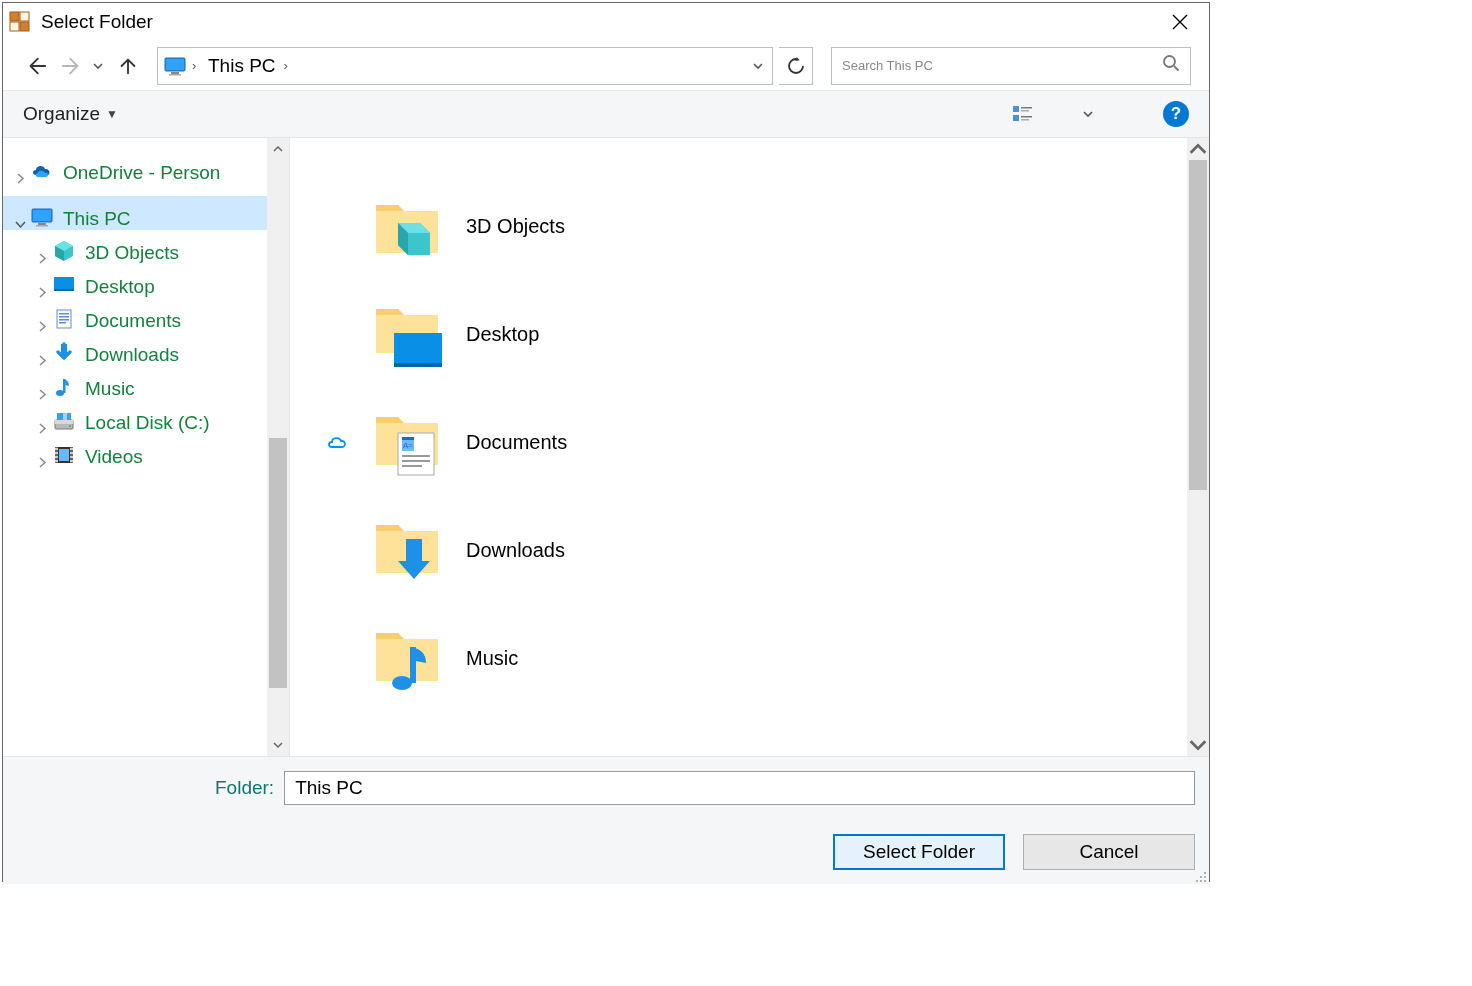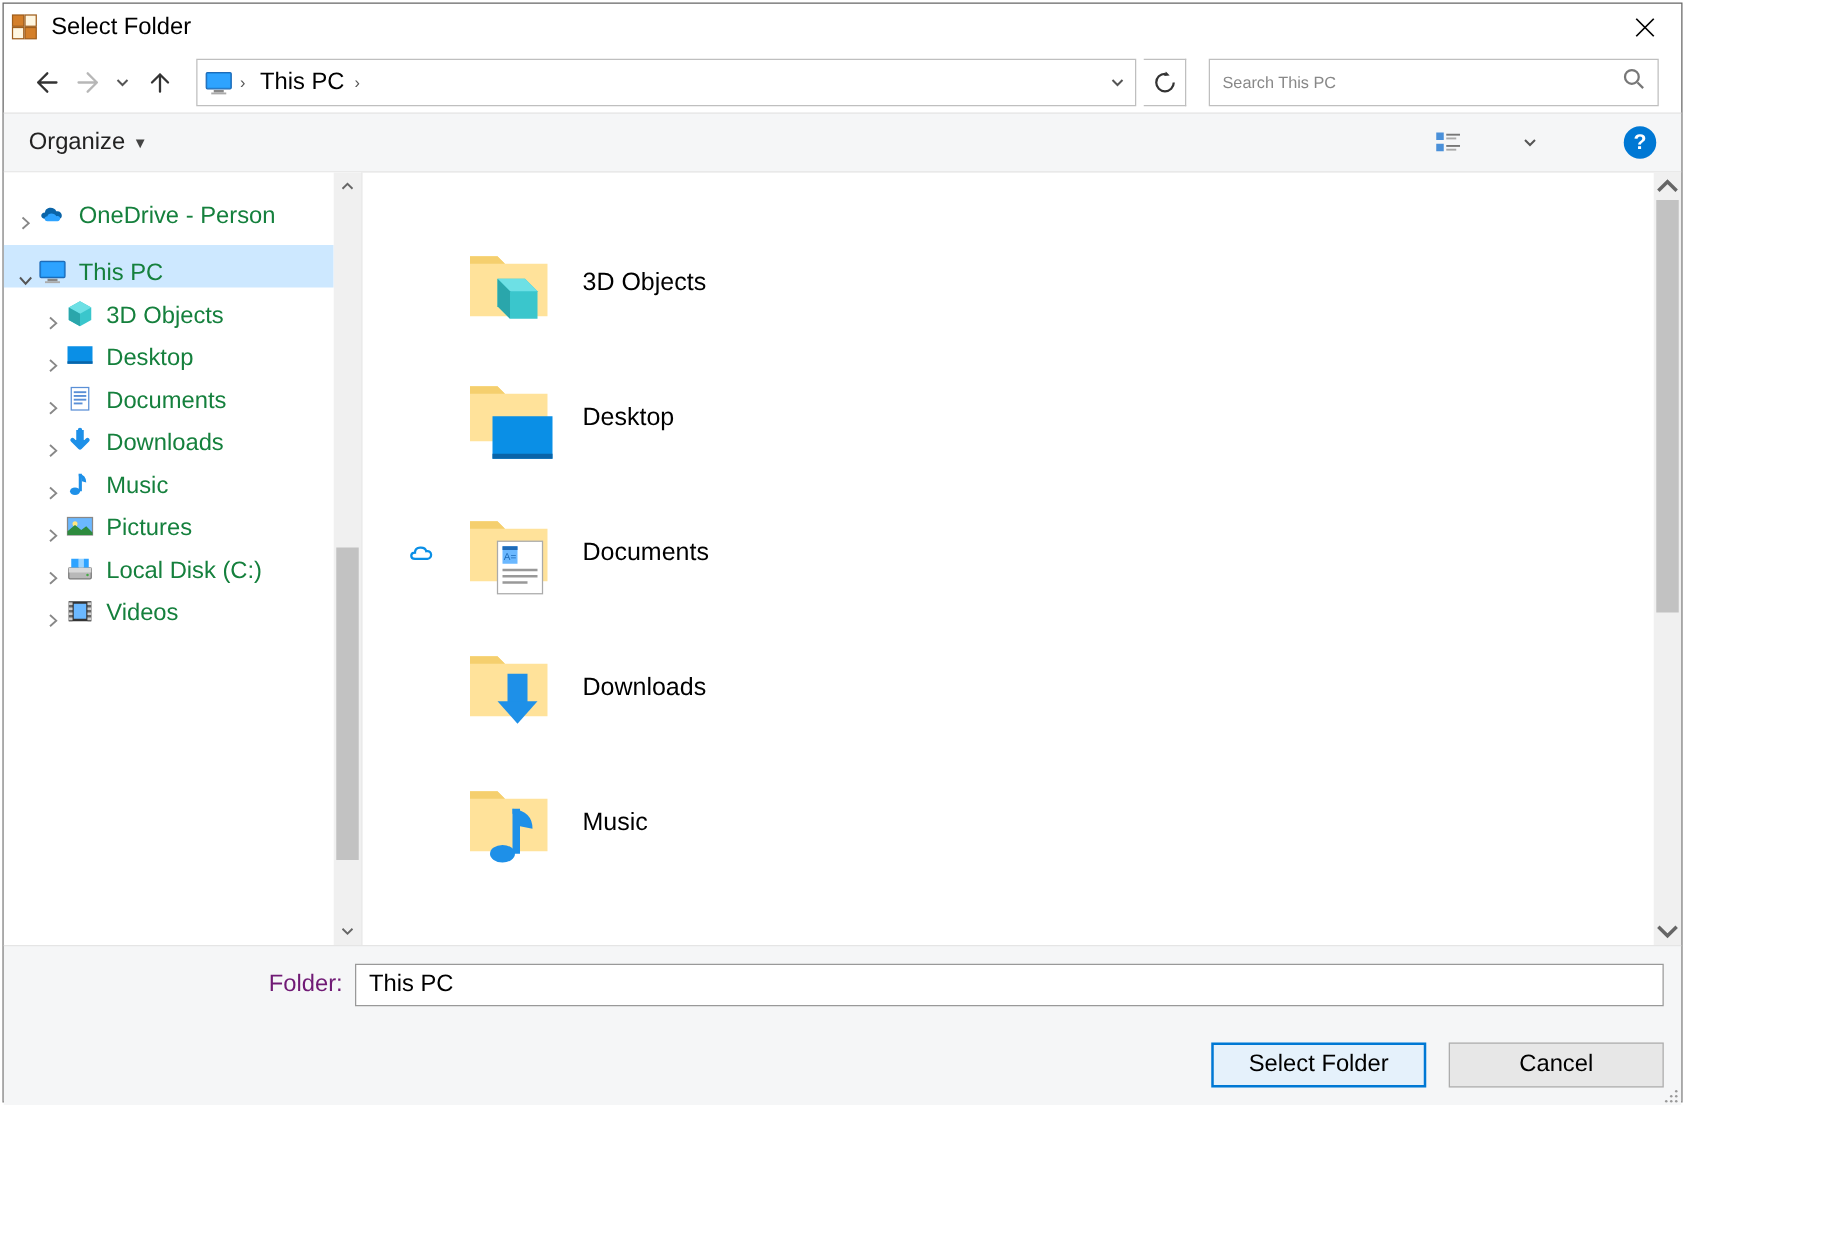--- a/index.html
+++ b/index.html
@@ -1,17 +1,17 @@
 <!DOCTYPE html>
 <html><head>
 <meta charset="utf-8">
 <style>
 * { box-sizing: border-box; margin: 0; padding: 0; }
 html, body { width: 1472px; height: 986px; font-family: "Segoe UI", Arial, sans-serif; font-size: 17px; background: #fff; overflow: hidden; }
-.window { width: 1344px; height: 880px; border: 1px solid #666; position: relative; margin: 2px; background: #fff; }
+.window { width: 1208px; height: 880px; border: 1px solid #666; position: relative; margin: 2px; background: #fff; }
 
 
 .titlebar { height: 38px; display: flex; align-items: center; padding: 0 6px; }
 .app-icon { width: 22px; height: 22px; margin-right: 10px; position: relative; }
 .app-icon svg { width: 22px; height: 22px; }
 .title-text { flex: 1; font-size: 19px; color: #000; }
 .close-btn { width: 46px; height: 32px; display: flex; align-items: center; justify-content: center; cursor: pointer; }
 .close-btn svg { width: 16px; height: 16px; }
 
 
@@ -81,21 +81,21 @@
 .folder-list { padding: 18px 0 0 24px; }
 .folder-item { height: 108px; display: flex; align-items: center; gap: 18px; cursor: pointer; }
 .folder-item .cloud-slot { width: 30px; display: flex; align-items: center; justify-content: center; }
 .folder-item .cloud-slot svg { width: 22px; height: 18px; }
 .folder-item .fic { width: 78px; height: 78px; position: relative; }
 .folder-item .fname { font-size: 20px; color: #000; }
 
 
 .footer { height: 128px; background: #f5f6f7; border-top: 1px solid #e5e5e5; padding: 14px 14px 0 14px; position: relative; }
 .folder-row { display: flex; align-items: center; gap: 10px; margin-left: 198px; }
-.folder-label { font-size: 19px; color: #701a75; }
+.folder-label { font-size: 19px; color: #0f766e; }
 .folder-input { flex: 1; height: 34px; border: 1px solid #999; background: #fff; padding: 0 10px; font-size: 19px; outline: none; }
 .btn-row { position: absolute; right: 14px; bottom: 14px; display: flex; gap: 18px; }
 .btn { width: 172px; height: 36px; border: 1px solid #adadad; background: #e7e7e7; font-size: 19px; color: #000; display: flex; align-items: center; justify-content: center; cursor: pointer; }
 .btn.primary { border: 2px solid #0078d4; background: #e5f1fb; }
 .resize-grip { position: absolute; right: 2px; bottom: 2px; width: 14px; height: 14px; }
 .resize-grip svg { width: 14px; height: 14px; }
 </style>
 </head>
 <body>
 
@@ -314,35 +314,20 @@
           <span class="ticon">
               <svg viewBox="0 0 24 24">
                 <ellipse cx="8" cy="18" rx="4" ry="3" fill="#1e90e8"></ellipse>
                 <rect x="11" y="4" width="2.5" height="14" fill="#1e90e8"></rect>
                 <path d="M11 4 Q17 5 17 11 L13.5 10 Q13.5 6 11 6 Z" fill="#1e90e8"></path>
               </svg>
             </span>
           <span>Music</span>
         </div>
 
-        <div class="tree-item level2">
-          <span class="expand">
-              <svg viewBox="0 0 11 11">
-                <path d="M3 1 L8 5.5 L3 10" stroke="#888" stroke-width="1.5" fill="none"></path>
-              </svg>
-            </span>
-          <span class="ticon">
-              <svg viewBox="0 0 24 24">
-                <rect x="2" y="5" width="20" height="14" fill="#6bb8ff" stroke="#888"></rect>
-                <circle cx="8" cy="10" r="2" fill="#ffe680"></circle>
-                <path d="M2 16 L8 11 L13 15 L17 12 L22 17 V19 H2 Z" fill="#2e8b3e"></path>
-              </svg>
-            </span>
-          <span>Pictures</span>
-        </div>
 
         <div class="tree-item level2">
           <span class="expand">
               <svg viewBox="0 0 11 11">
                 <path d="M3 1 L8 5.5 L3 10" stroke="#888" stroke-width="1.5" fill="none"></path>
               </svg>
             </span>
           <span class="ticon">
               <svg viewBox="0 0 24 24">
                 <rect x="3" y="11" width="18" height="9" rx="1" fill="#b8b8b8" stroke="#777"></rect>

